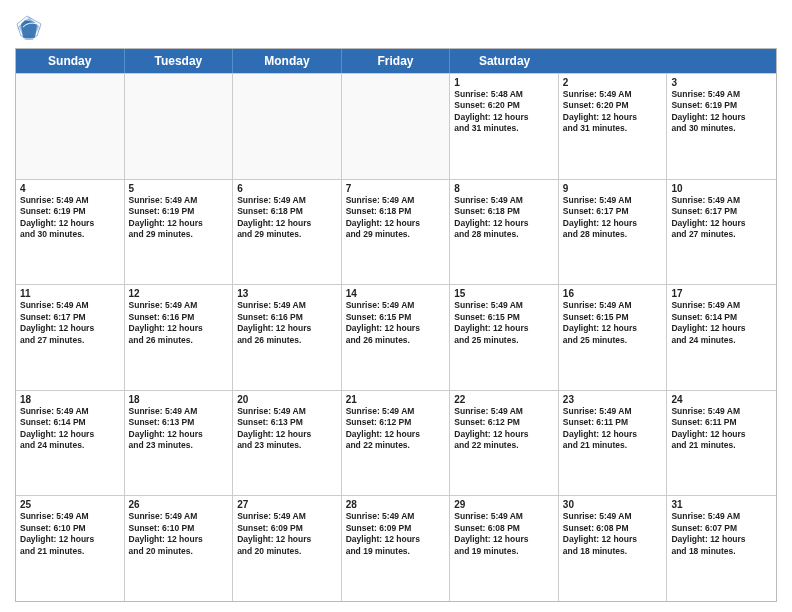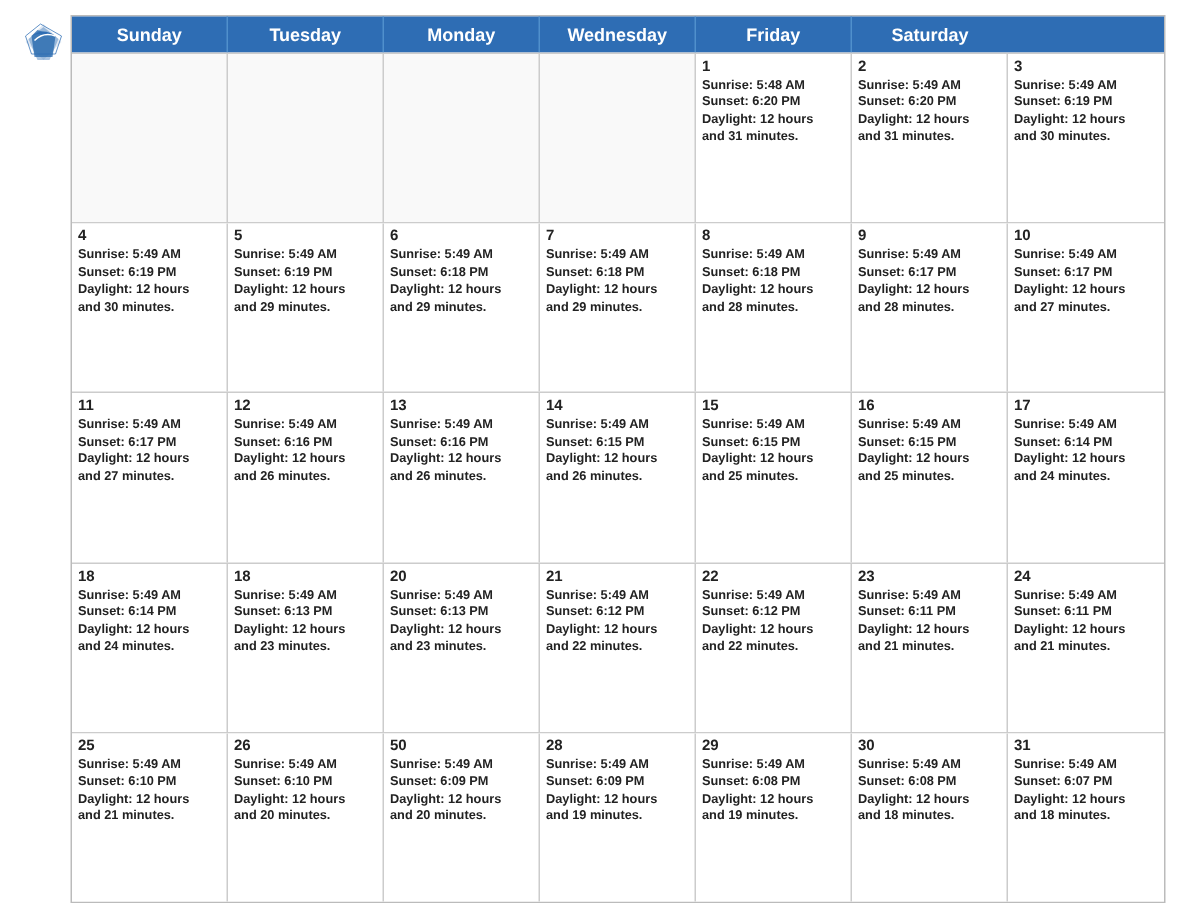--- a/index.html
+++ b/index.html
@@ -8,21 +8,21 @@
       background: #fff;
       width: 792px;
       height: 612px;
       overflow: hidden;
     }
     .page {
       width: 792px;
       height: 612px;
       padding: 10px 15px;
       display: flex;
-      flex-direction: row;
+      flex-direction: column;
     }
     .header {
       display: flex;
       justify-content: space-between;
       align-items: flex-start;
       margin-bottom: 6px;
     }
     .logo {
       display: flex;
       align-items: center;
@@ -133,21 +133,20 @@
       <div class="month-title"></div>
       <div class="location"></div>
     </div>
   </div>
 
   <div class="calendar">
     <div class="cal-header-row" id="cal-header">
         <div class="cal-header-cell">Sunday</div>
         <div class="cal-header-cell">Tuesday</div>
         <div class="cal-header-cell">Monday</div>
-        <div class="cal-header-cell">Wednesday</div>
         <div class="cal-header-cell">Friday</div>
         <div class="cal-header-cell">Saturday</div>
       </div>
     <div class="cal-body" id="cal-body">
         <div class="cal-week">
           <div class="cal-cell empty"></div>
           <div class="cal-cell empty"></div>
           <div class="cal-cell empty"></div>
           <div class="cal-cell empty"></div>
           <div class="cal-cell filled">
@@ -334,21 +333,21 @@
 and 21 minutes.</div>
           </div>
           <div class="cal-cell filled">
             <div class="day-num">26</div>
             <div class="day-info" style="white-space: pre-line;">Sunrise: 5:49 AM
 Sunset: 6:10 PM
 Daylight: 12 hours
 and 20 minutes.</div>
           </div>
           <div class="cal-cell filled">
-            <div class="day-num">50</div>
+            <div class="day-num">27</div>
             <div class="day-info" style="white-space: pre-line;">Sunrise: 5:49 AM
 Sunset: 6:09 PM
 Daylight: 12 hours
 and 20 minutes.</div>
           </div>
           <div class="cal-cell filled">
             <div class="day-num">28</div>
             <div class="day-info" style="white-space: pre-line;">Sunrise: 5:49 AM
 Sunset: 6:09 PM
 Daylight: 12 hours

